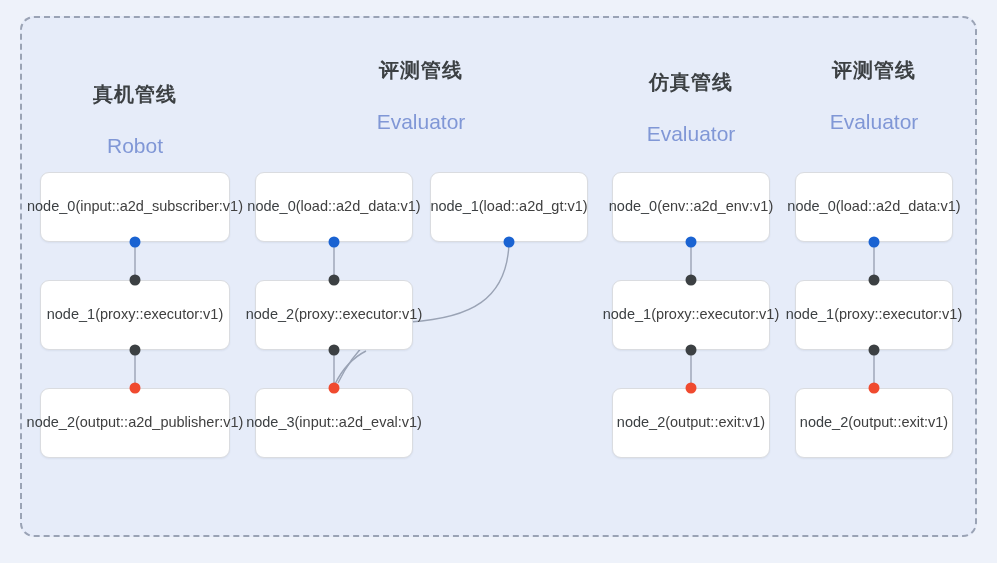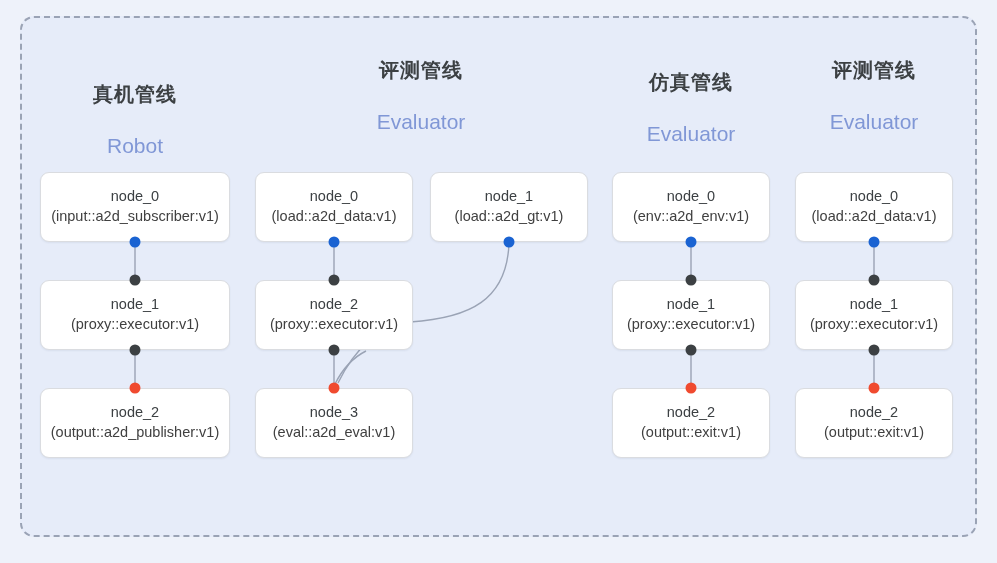--- a/index.html
+++ b/index.html
@@ -72,21 +72,21 @@
 
   
   .node-box {
     position: absolute;
     box-sizing: border-box;
     background: #ffffff;
     border: 1px solid #dadce0;
     border-radius: 9px;
     box-shadow: 0 1px 2px rgba(30, 50, 90, 0.07);
     display: flex;
-    flex-direction: column;
+    flex-direction: row;
     align-items: center;
     justify-content: center;
     z-index: 3;
   }
   .node-title {
     font-size: 14.5px;
     color: #3c4043;
     line-height: 1.35;
     white-space: nowrap;
   }
@@ -173,21 +173,21 @@
 <div class="node-box" style="left:430px; top:172px; width:158px; height:70px;">
   <div class="node-title">node_1</div>
   <div class="node-sub">(load::a2d_gt:v1)</div>
 </div>
 <div class="node-box" style="left:255px; top:280px; width:158px; height:70px;">
   <div class="node-title">node_2</div>
   <div class="node-sub">(proxy::executor:v1)</div>
 </div>
 <div class="node-box" style="left:255px; top:388px; width:158px; height:70px;text-align:center;">
   <div class="node-title">node_3</div>
-  <div class="node-sub">(eval::a2d_eval:v1)</div>
+  <div class="node-sub">(input::a2d_eval:v1)</div>
 </div>
 <div class="port port-blue" style="left:334px; top:242px;"></div>
 <div class="port port-blue" style="left:509px; top:242px;"></div>
 <div class="port port-black" style="left:334px; top:280px;"></div>
 <div class="port port-black" style="left:334px; top:350px;"></div>
 <div class="port port-red" style="left:334px; top:388px;"></div>
 
 <div class="node-box" style="left:612px; top:172px; width:158px; height:70px;">
   <div class="node-title">node_0</div>
   <div class="node-sub">(env::a2d_env:v1)</div>

